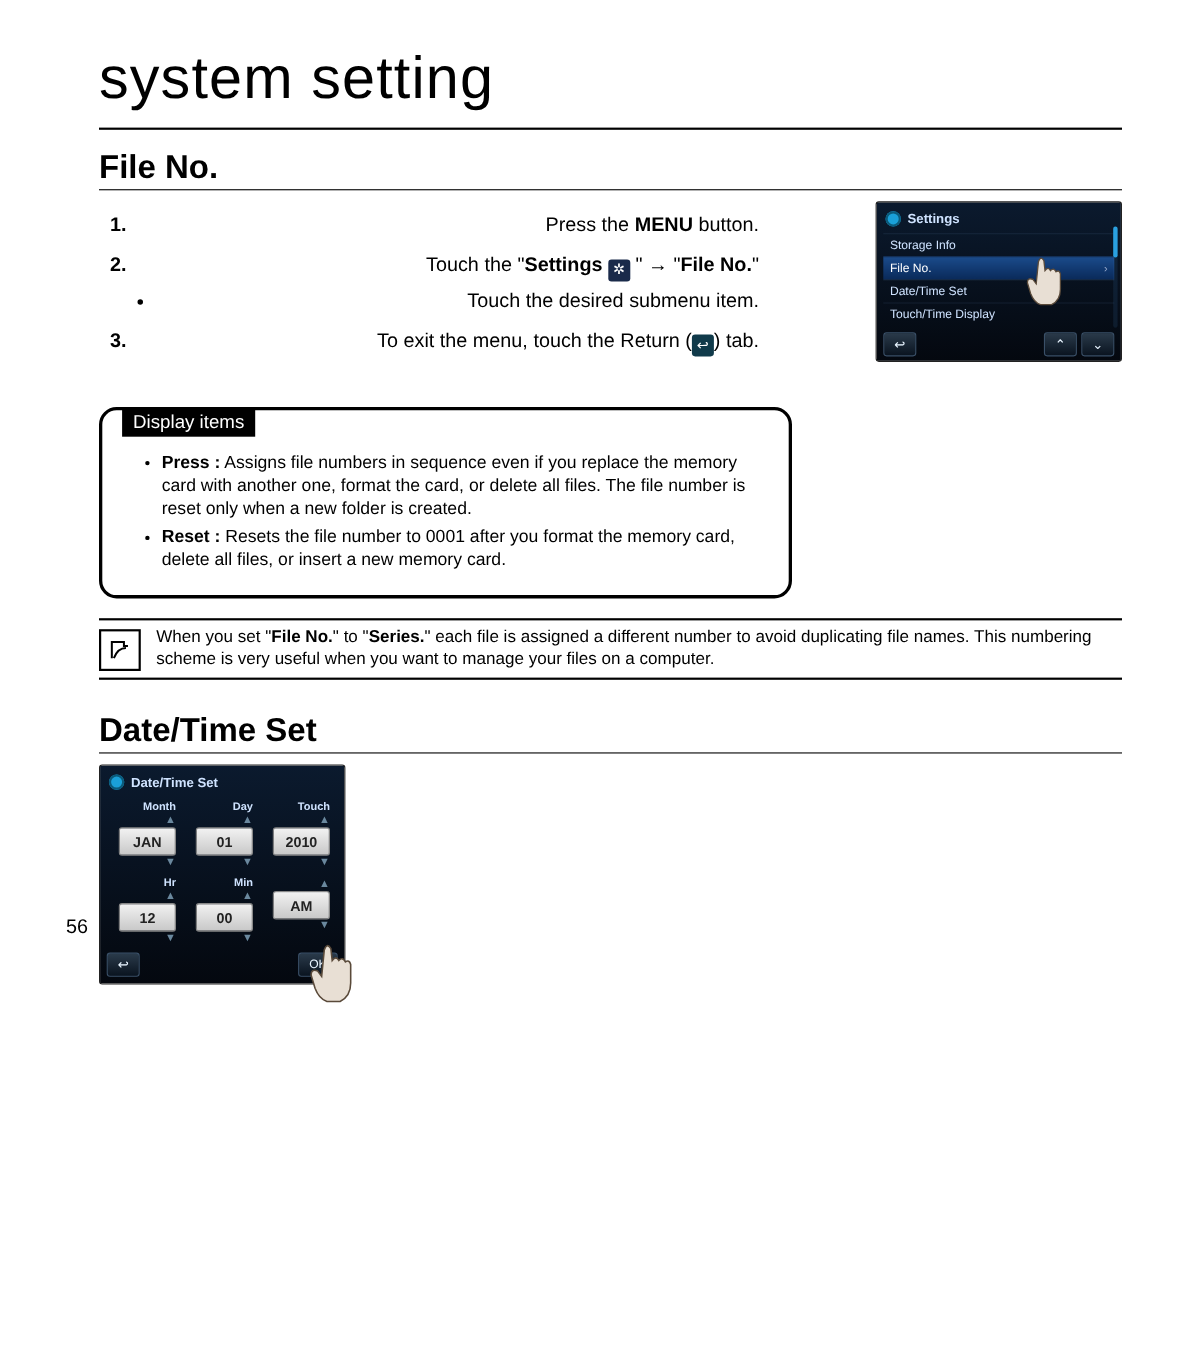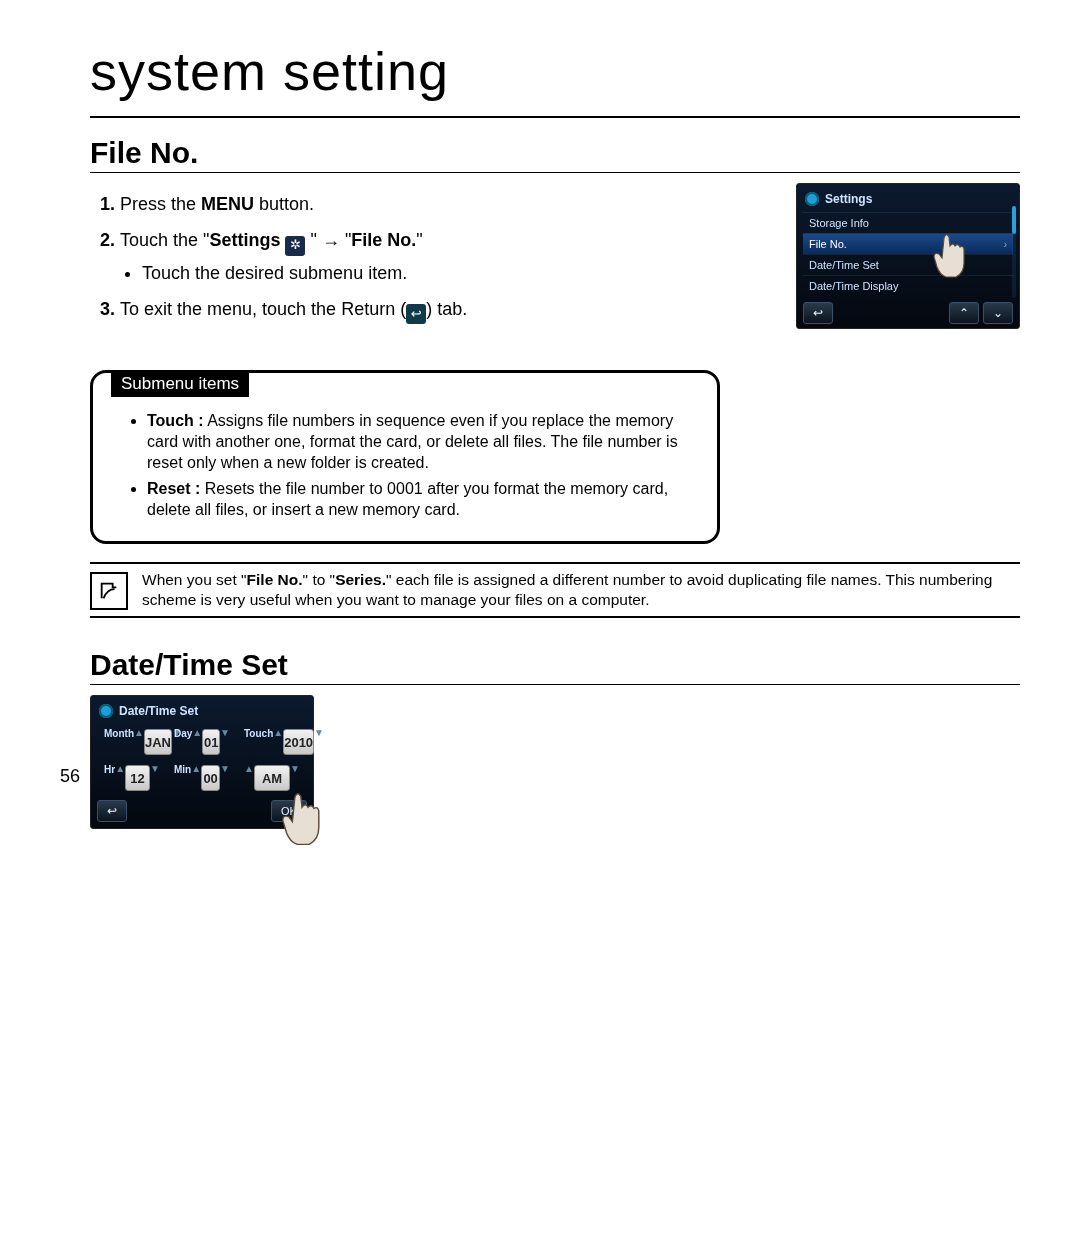--- a/index.html
+++ b/index.html
@@ -34,20 +34,21 @@
     font-size: 18px;
     line-height: 1.35;
     margin: 6px 0 16px 0;
   }
   ol.steps {
     font-size: 18px;
     line-height: 1.45;
     padding-left: 30px;
     margin: 8px 0 16px 0;
     width: 570px;
+    text-align: right;
   }
   ol.steps > li { margin-bottom: 10px; }
   ol.steps > li::marker { font-weight: bold; }
   ul.sub { list-style: disc; padding-left: 22px; margin: 4px 0; }
   .bold { font-weight: bold; }
   .inline-icon {
     display: inline-flex;
     width: 20px; height: 20px;
     background: #1a2a4a;
     border-radius: 3px;
@@ -187,21 +188,21 @@
     color: #cfe3ff;
     font-size: 11px;
     padding: 6px 6px 6px 6px;
     position: relative;
   }
   .spin-row {
     display: flex; justify-content: space-around;
     margin: 4px 0 8px 0;
   }
   .spin-col {
-    display: flex; flex-direction: row; align-items: flex-start;
+    display: flex; flex-direction: column; align-items: flex-end;
     width: 56px;
   }
   .spin-label { font-size: 10px; font-weight: bold; margin-bottom: 2px; }
   .spin-arrow {
     color: #6a889e; font-size: 10px; line-height: 1;
     height: 10px;
   }
   .spin-val {
     width: 50px; height: 24px;
     background: linear-gradient(#f2f2f2,#c8c8c8);
@@ -265,43 +266,43 @@
             <span>Storage Info</span>
           </div>
         <div class="dev-item sel">
           <span>File No.</span>
             <span class="chev">›</span>
         </div>
         <div class="dev-item">
             <span>Date/Time Set</span>
           </div>
         <div class="dev-item">
-            <span>Date/Time Display</span>
+            <span>Touch/Time Display</span>
           </div>
         <div class="dev-scrollbar">
             <div class="thumb"></div>
           </div>
         <div class="dev-footer">
           <div class="dev-btn">↩</div>
           <div style="flex:1"></div>
           <div class="dev-btn">⌃</div>
           <div class="dev-btn">⌄</div>
         </div>
         <svg class="hand" viewBox="0 0 40 50">
           <path d="M14 8 q2 -6 5 -1 l1 9 q3 -4 5 0 q3 -3 5 1 q3 -2 4 2 l0 14 q0 10 -8 14 l-10 0 q-6 -2 -9 -10 l-3 -10 q0 -5 5 -3 l3 4 z" fill="#e8dfd4" stroke="#5a4a3a" stroke-width="1.2"></path>
         </svg>
       </div>
     </div>
   </div>
 
   <div class="submenu-box">
-    <div class="submenu-label">Submenu items</div>
+    <div class="submenu-label">Display items</div>
     <ul>
       <li>
-        <span class="bold">Touch :</span><span> Assigns file numbers in sequence even if you replace the memory card with another one, format the card, or delete all files. The file number is reset only when a new folder is created.</span>
+        <span class="bold">Press :</span><span> Assigns file numbers in sequence even if you replace the memory card with another one, format the card, or delete all files. The file number is reset only when a new folder is created.</span>
       </li>
       <li>
         <span class="bold">Reset :</span><span> Resets the file number to 0001 after you format the memory card, delete all files, or insert a new memory card.</span>
       </li>
     </ul>
   </div>
 
   <div class="note-block">
     <div class="note-icon">
       <svg width="22" height="22" viewBox="0 0 24 24">

